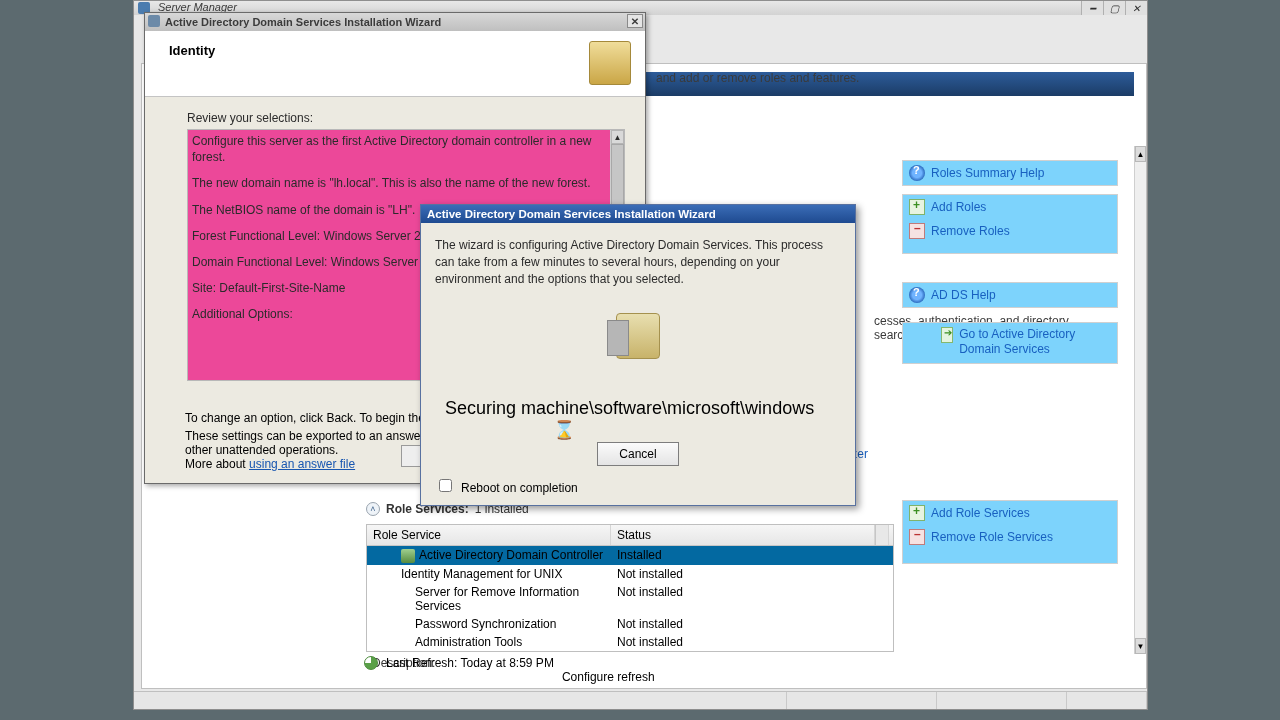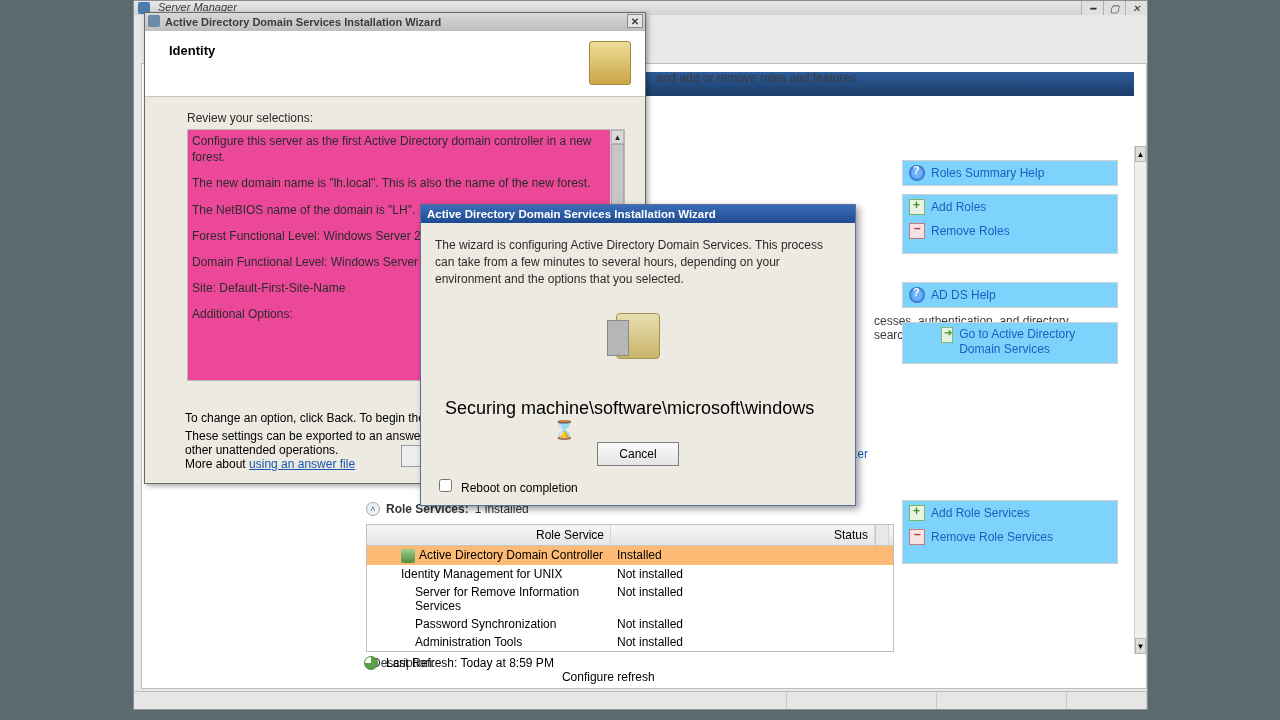--- a/index.html
+++ b/index.html
@@ -150,27 +150,27 @@
     background:#eef3f8;
   }
   .rs-header b { font-weight:bold; }
 
   .rs-table {
     margin-top:6px;
     width:100%;
     border:1px solid #bfbfbf;
     background:#fff;
   }
-  .rs-head { display:flex; background:linear-gradient(#f6f6f6,#e6e6e6); border-bottom:1px solid #c6c6c6;text-align:right; }
+  .rs-head { display:flex; background:linear-gradient(#f6f6f6,#e6e6e6); border-bottom:1px solid #c6c6c6; }
   .rs-head div { padding:3px 6px; font-size:12px; border-right:1px solid #d5d5d5;}
   .rs-col1 { width:244px; }
   .rs-col2 { width:264px; }
   .rs-row { display:flex; }
   .rs-row div { padding:2px 6px; font-size:12px;}
-  .rs-row.installed { background:#fdba74; }
+  .rs-row.installed { background:#0369a1; }
   .rs-row .indent1 { padding-left: 34px; }
   .rs-row .indent2 { padding-left: 48px; }
   .rs-row .ic {
     display:inline-block; width:14px; height:14px; margin-right:4px;
     vertical-align:middle;
   }
   .ic-dc { background:linear-gradient(#9fcf8f,#578b3f); border-radius:2px;}
   .rs-scrollhead { width:12px; background:#e8e8e8; border-left:1px solid #c6c6c6;}
   .rs-desc { padding:4px 6px 0 6px; font-size:12px; color:#333;}
 

